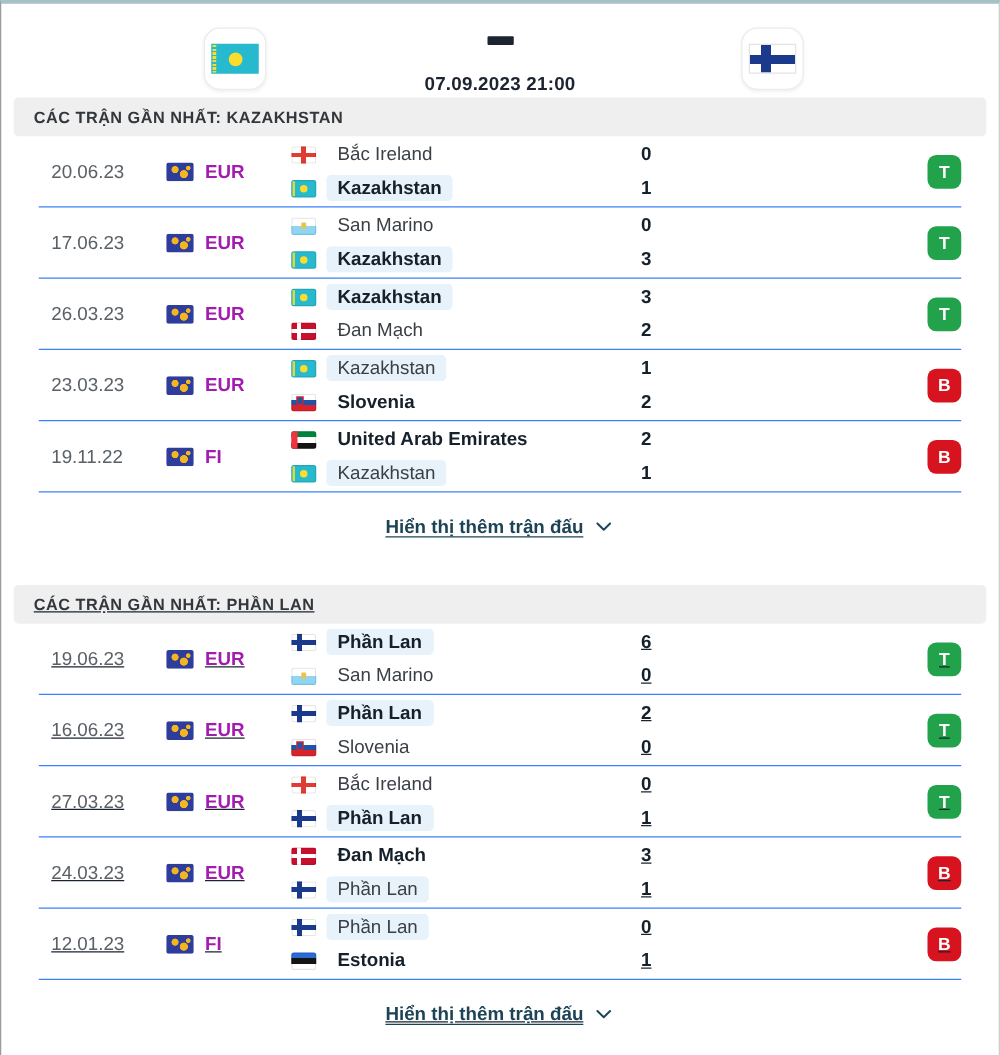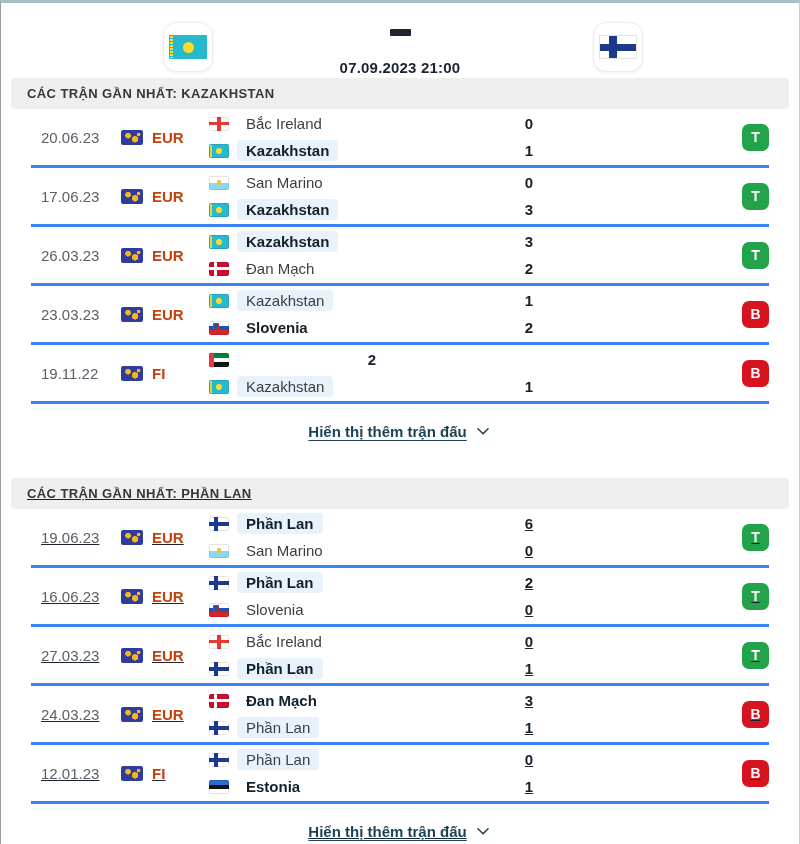--- a/index.html
+++ b/index.html
@@ -38,30 +38,31 @@
     display:flex; align-items:center; padding-left:16px;
     font-size:13px; font-weight:700; color:#33373c; letter-spacing:.4px;
   }
   .section + .section { margin-top:20px;text-decoration:underline; }
 
   
   .section-body { margin:0 30px; }
   .match-row {
     display:grid; grid-template-columns:80px 88px 1fr 46px;
     align-items:center; padding:1px 0 1px 10px; min-height:57px;
-    border-bottom:3px solid #3b82f6;
+    border-bottom:1px solid #3b82f6;
+    gap:12px;
   }
   .col-date { font-size:15px; color:#596067; }
   .col-comp { display:flex; align-items:center; gap:9px; }
   .comp-icon { width:22px; height:15px; border-radius:2px; background:#2e3c9b;
     background-image:
       radial-gradient(circle at 32% 38%, #f3b61f 2.6px, transparent 3.1px),
       radial-gradient(circle at 64% 62%, #f3b61f 3px, transparent 3.5px),
       radial-gradient(circle at 80% 30%, #f3b61f 1.6px, transparent 2.1px); }
-  .comp-label { font-size:15px; font-weight:700; color:#c2410c; }
+  .comp-label { font-size:15px; font-weight:700; color:#a21caf; }
 
   .team-line { display:grid; grid-template-columns:28px 1fr 44px 172px; align-items:center; height:27px; }
   .flag { width:20px; height:14px; border-radius:2px; box-shadow:inset 0 0 0 1px rgba(0,0,0,.10); position:relative; }
   .team-name-cell { overflow:hidden; white-space:nowrap; }
   .team-name { display:inline-block; font-size:15px; color:#3a3f45; padding:2px 9px; border-radius:4px; }
   .team-name.bold { font-weight:700; color:#15202b; }
   .team-name.highlight { background:#e7f2fb; }
   .team-score { font-size:15px; font-weight:700; color:#15202b; text-align:center; }
   .col-result { display:flex; justify-content:flex-end; }
   .result-badge { width:27px; height:27px; border-radius:7px; color:#fff; font-size:14px; font-weight:700;
@@ -218,20 +219,21 @@
 
   <div class="match-row">
     <div class="col-date">19.11.22</div>
     <div class="col-comp">
       <span class="comp-icon"></span>
       <span class="comp-label">FI</span>
     </div>
     <div class="col-teams">
       <div class="team-line">
         <span class="flag flag-uae"></span>
+        <span class="team-name-cell"><span class="team-name bold">United Arab Emirates</span></span>
         <span class="team-score">2</span>
         <span class="line-spacer"></span>
       </div>
       <div class="team-line">
         <span class="flag flag-kazakhstan"></span>
         <span class="team-name-cell"><span class="team-name highlight">Kazakhstan</span></span>
         <span class="team-score">1</span>
         <span class="line-spacer"></span>
       </div>
     </div>

